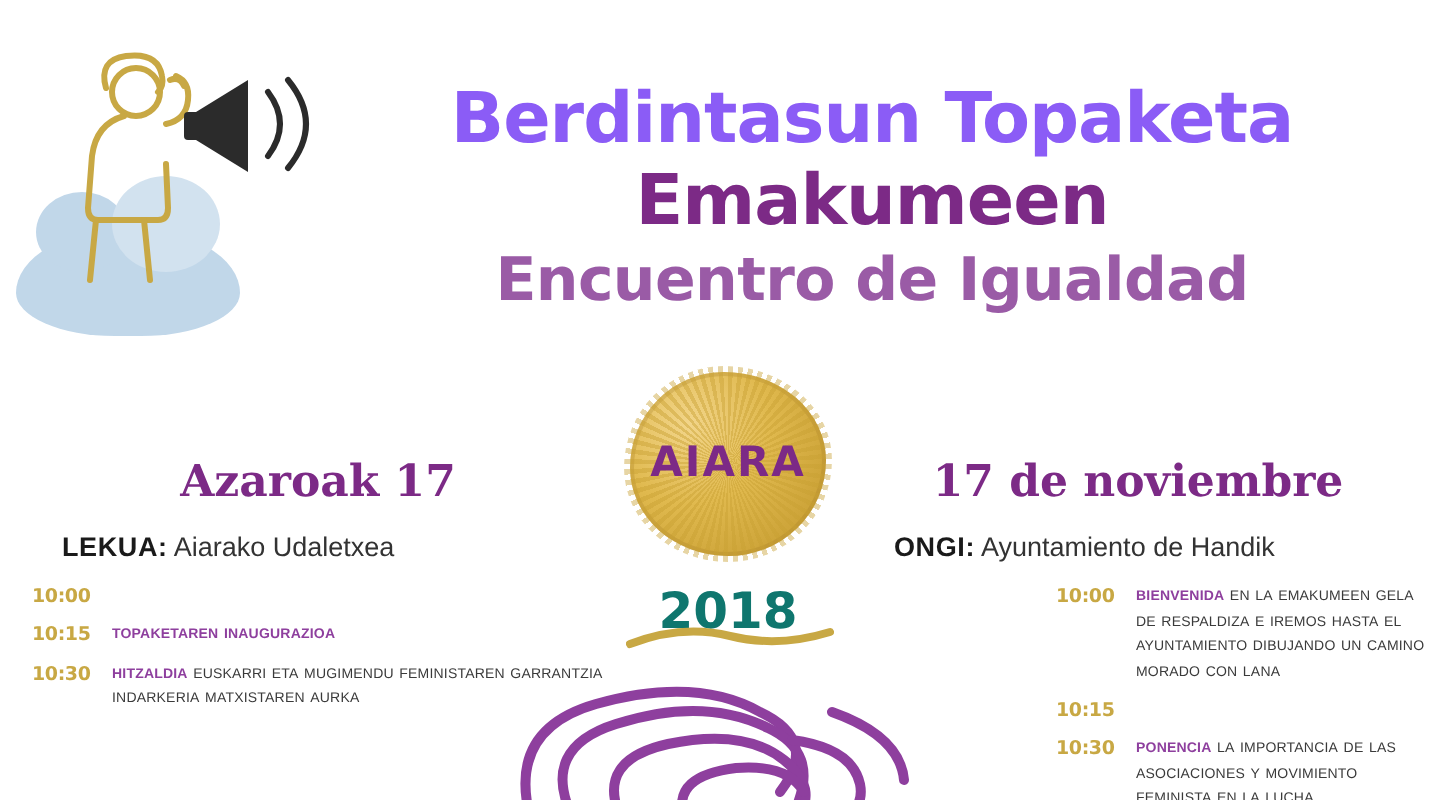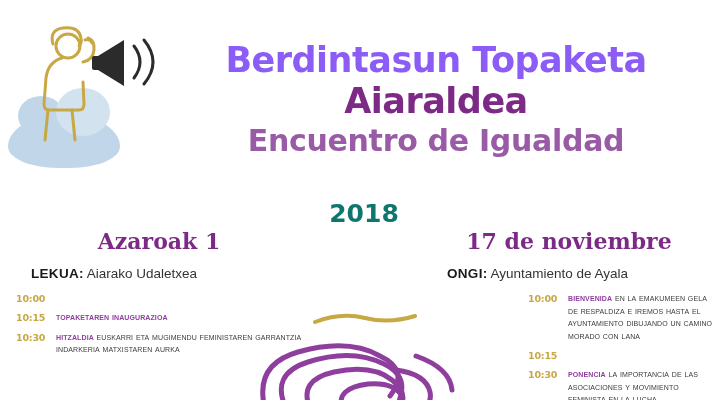--- a/index.html
+++ b/index.html
@@ -271,43 +271,46 @@
       </g>
       <g fill="none" stroke="currentColor" stroke-width="3" stroke-linecap="round">
         <path d="M44 14 q12 16 0 32"></path>
         <path d="M54 8 q18 22 0 44"></path>
       </g>
     </svg>
   </div>
 
   <div class="headline">
     <div class="h-line1">Berdintasun Topaketa</div>
-    <div class="h-line2">Aiaraldea</div>
+    <div class="h-line2">Emakumeen</div>
     <div class="h-line3">Encuentro de Igualdad</div>
   </div>
 
   <div class="seal-wrap">
+    <div class="seal">
+      <div class="seal-text">AIARA</div>
+    </div>
     <svg class="seal-swoosh" viewBox="0 0 104 14">
       <path d="M2 10 q26 -10 50 -4 q24 6 50 -2" fill="none" stroke="currentColor" stroke-width="4" stroke-linecap="round"></path>
     </svg>
     <div class="seal-year">2018</div>
   </div>
 
   <svg class="scribble" viewBox="0 0 238 80">
     <g fill="none" stroke="currentColor" stroke-width="5" stroke-linecap="round">
       <path d="M18 74 q-8 -40 34 -52 q50 -14 82 4 q30 14 10 40"></path>
       <path d="M40 78 q-16 -34 22 -46 q44 -14 76 2 q26 12 14 40"></path>
       <path d="M64 78 q-12 -28 24 -36 q38 -8 58 8 q18 14 6 30"></path>
       <path d="M96 78 q-6 -20 26 -24 q26 -2 34 12"></path>
       <path d="M150 40 q30 4 34 22 q2 10 -6 16"></path>
       <path d="M170 26 q34 12 36 34"></path>
     </g>
   </svg>
 
-  <div class="date-eu">Azaroak 1</div>
+  <div class="date-eu">Azaroak 17</div>
   <div class="venue venue-eu">
     <b>LEKUA:</b>
     <span>Aiarako Udaletxea</span>
   </div>
 
   <div class="agenda agenda-eu">
     <div class="item">
       <div class="time">10:00</div>
     </div>
     <div class="item">
@@ -316,21 +319,21 @@
     </div>
     <div class="item">
       <div class="time">10:30</div>
       <div class="desc"><span class="hl cap">HITZALDIA</span><span class="cap"> Euskarri eta mugimendu feministaren garrantzia indarkeria matxistaren aurka</span></div>
     </div>
   </div>
 
   <div class="date-es">17 de noviembre</div>
   <div class="venue venue-es">
     <b>ONGI:</b>
-    <span>Ayuntamiento de Ayala</span>
+    <span>Ayuntamiento de Handik</span>
   </div>
 
   <div class="agenda agenda-es">
     <div class="item">
       <div class="time">10:00</div>
       <div class="desc"><span class="hl cap">BIENVENIDA</span><span class="cap"> en la Emakumeen Gela de Respaldiza e iremos hasta el ayuntamiento dibujando un camino morado con lana</span></div>
     </div>
     <div class="item">
       <div class="time">10:15</div>
     </div>

